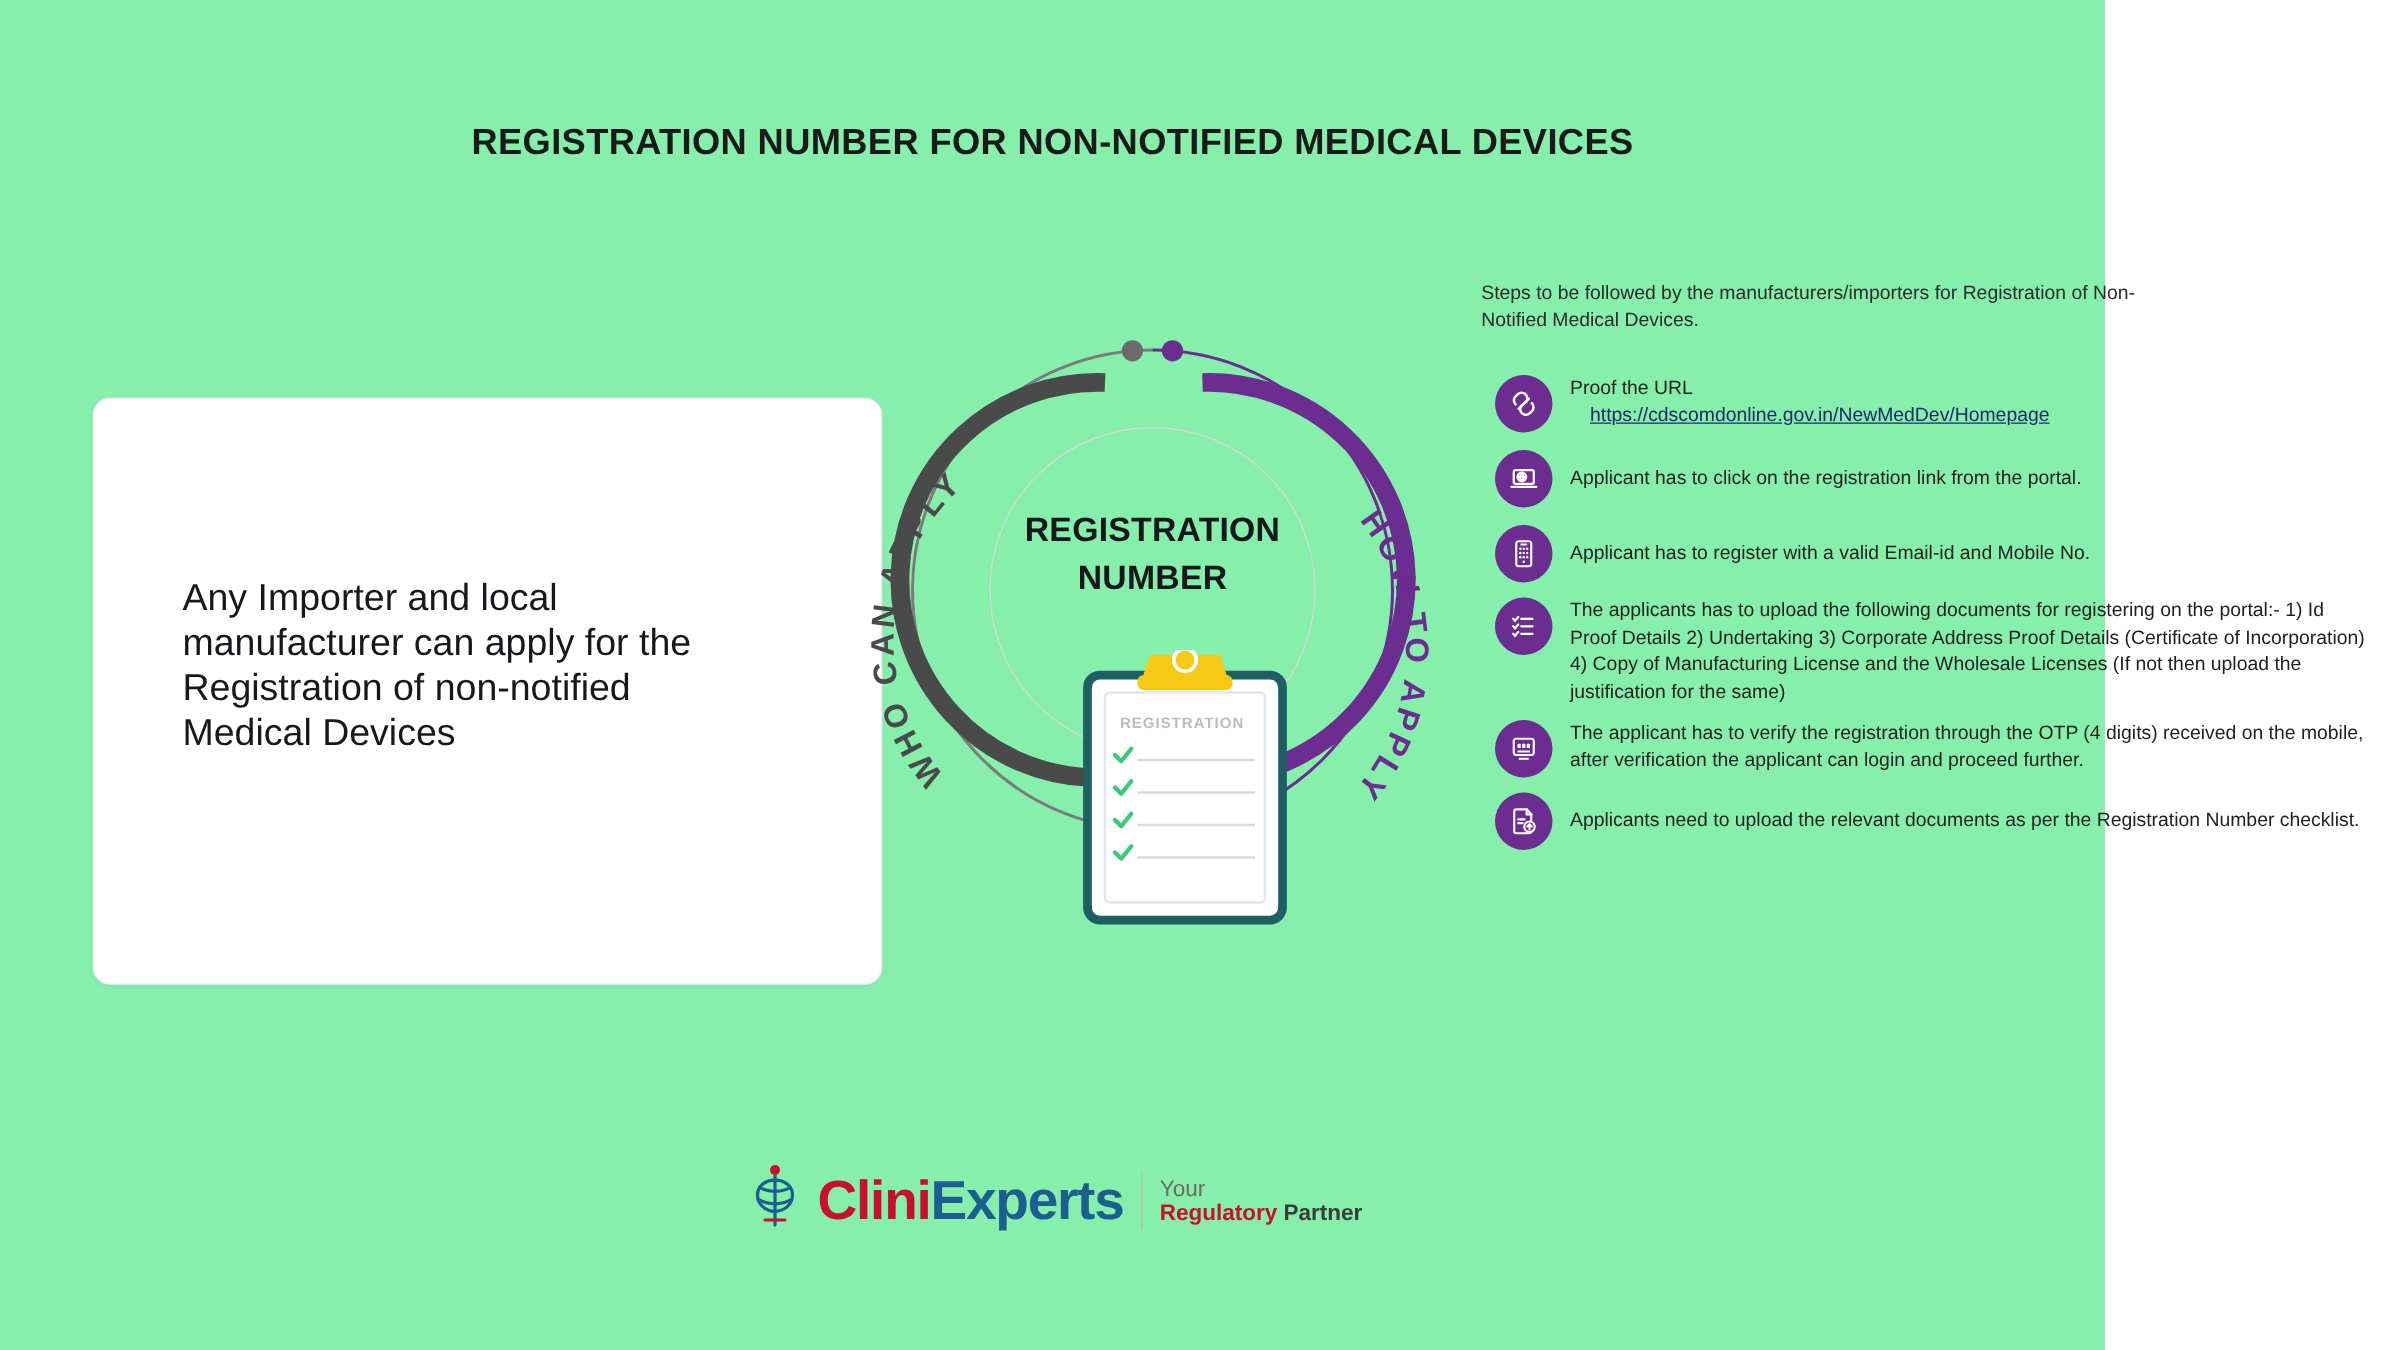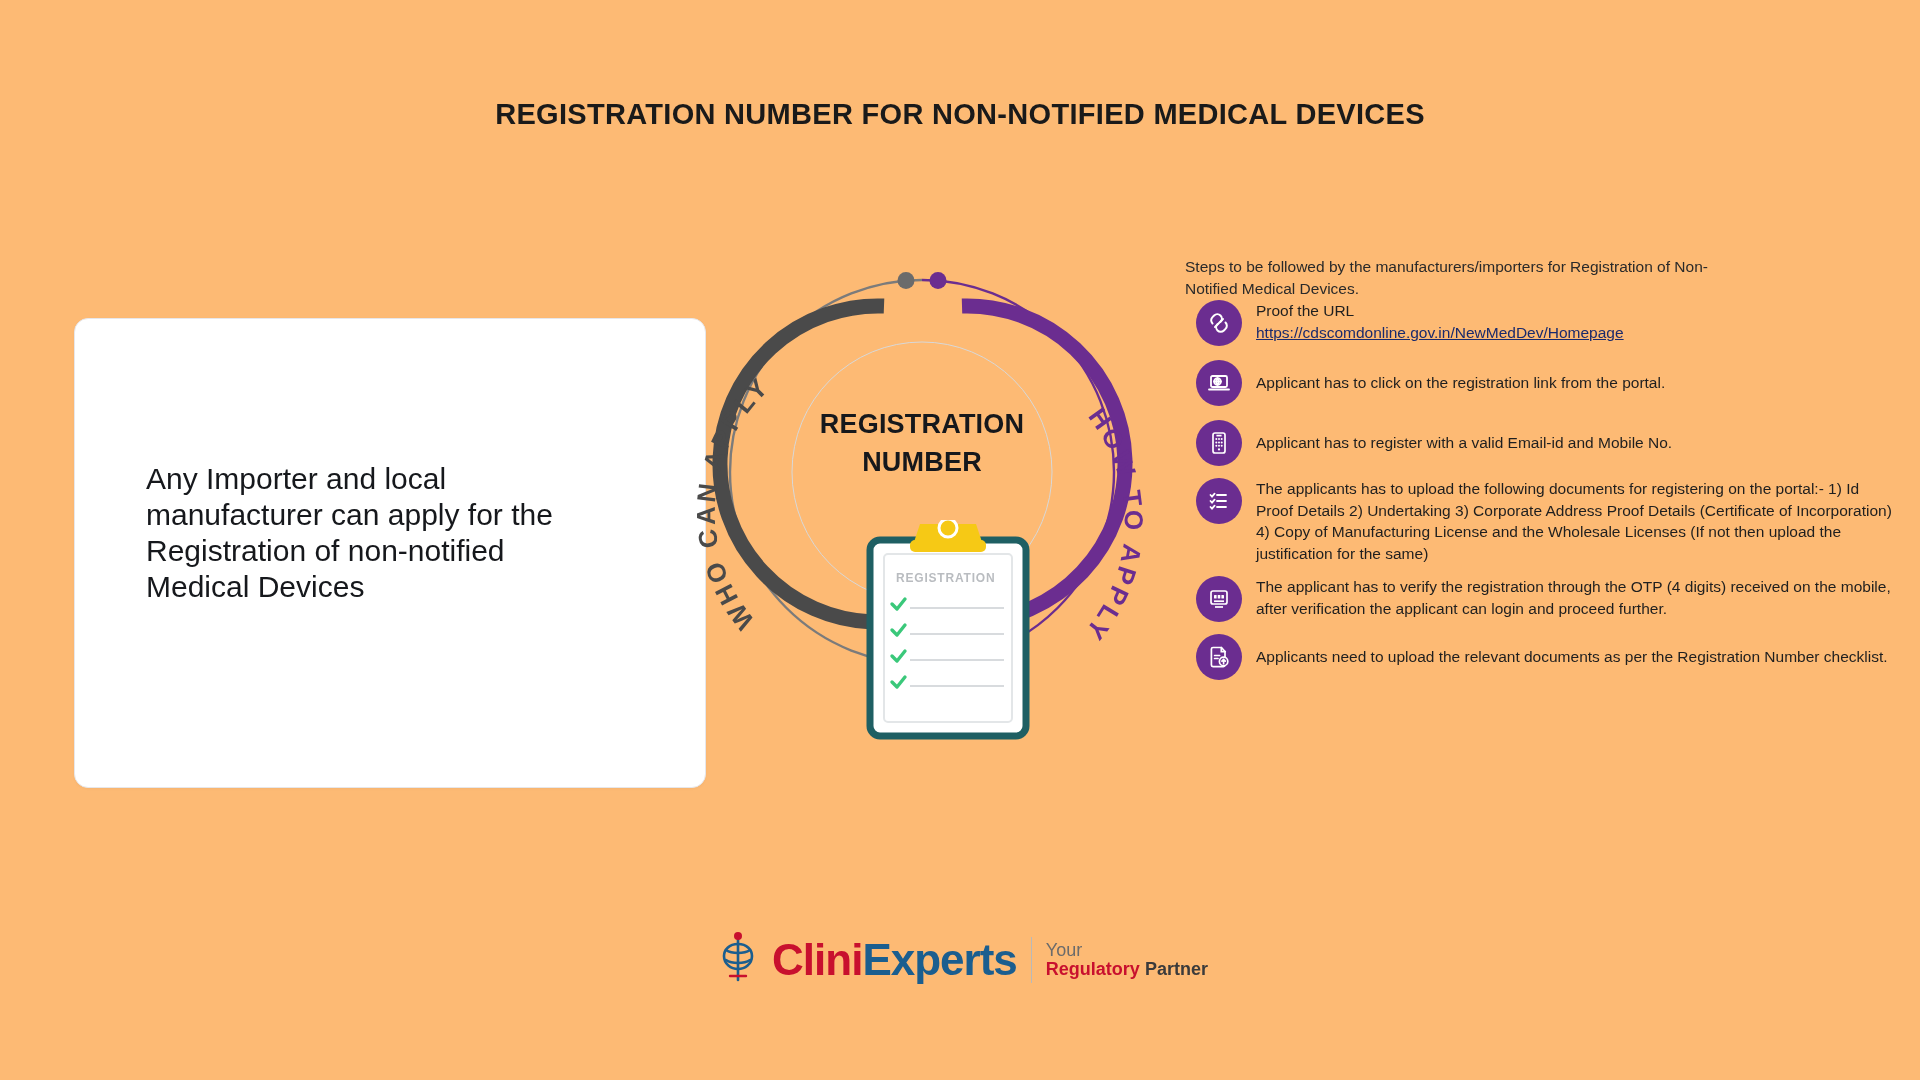--- a/index.html
+++ b/index.html
@@ -5,22 +5,22 @@
   * { box-sizing: border-box; }
   html, body {
     margin: 0; padding: 0;
     width: 1920px; height: 1080px;
     background: #ffffff;
     font-family: "Liberation Sans", sans-serif;
     overflow: hidden;
   }
   #canvas {
     position: relative;
-    width: 1920px; height: 1080px;
-    background: #fdba74;
+    width: 1684px; height: 1080px;
+    background: #86efac;
     text-decoration: underline;
   }
 
   
   .title {
     position: absolute;
     left: 0; right: 0;
     top: 98px;
     text-align: center;
     font-size: 29px;
@@ -86,21 +86,20 @@
   }
 
   
   .intro {
     position: absolute;
     left: 1185px; top: 224px;
     width: 560px;
     font-size: 15.5px;
     line-height: 22px;
     color: #2a2a2a;
-    margin-top: 32px;
   }
   .steps {
     position: absolute;
     left: 1196px; top: 300px;
     width: 700px;
   }
   .step {
     position: relative;
     display: flex;
     align-items: flex-start;
@@ -120,20 +119,21 @@
     line-height: 21.5px;
     color: #1f1f1f;
     padding-top: 12px;
   }
   .step-text.tight { padding-top: 0; }
   .step-text .lbl { display: block; }
   .step-text a, .step-text .url {
     color: #1a2a6c;
     text-decoration: underline;
     font-weight: normal;
+    margin-left: 16px;
   }
 
   
   .s1 { margin-top: 0; }
   .s2 { margin-top: 14px; text-align: center; }
   .s3 { margin-top: 14px; }
   .s4 { margin-top: 12px; }
   .s5 { margin-top: 12px; }
   .s6 { margin-top: 12px; }
 

